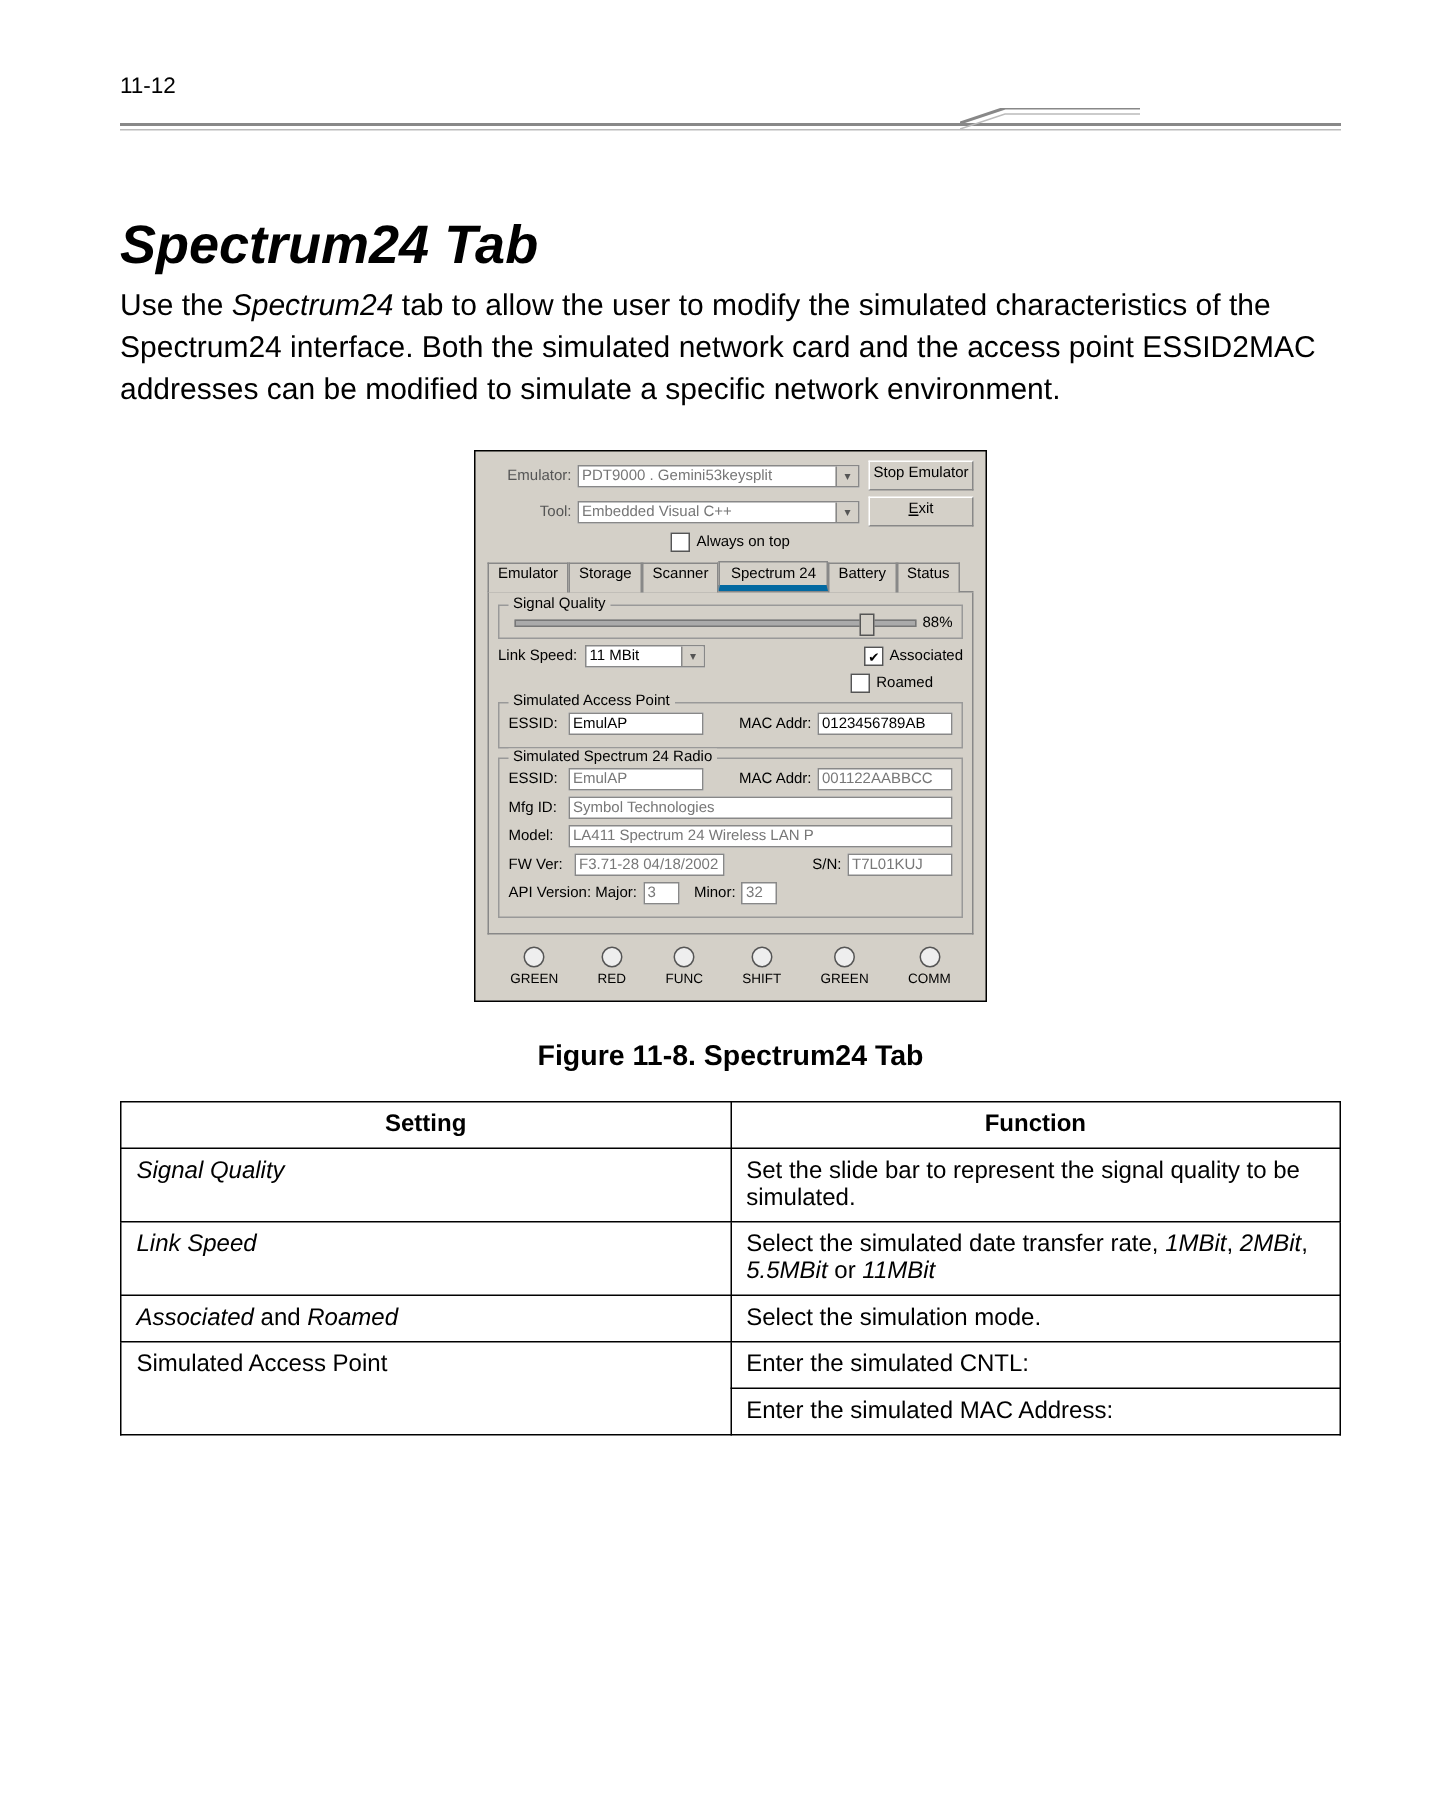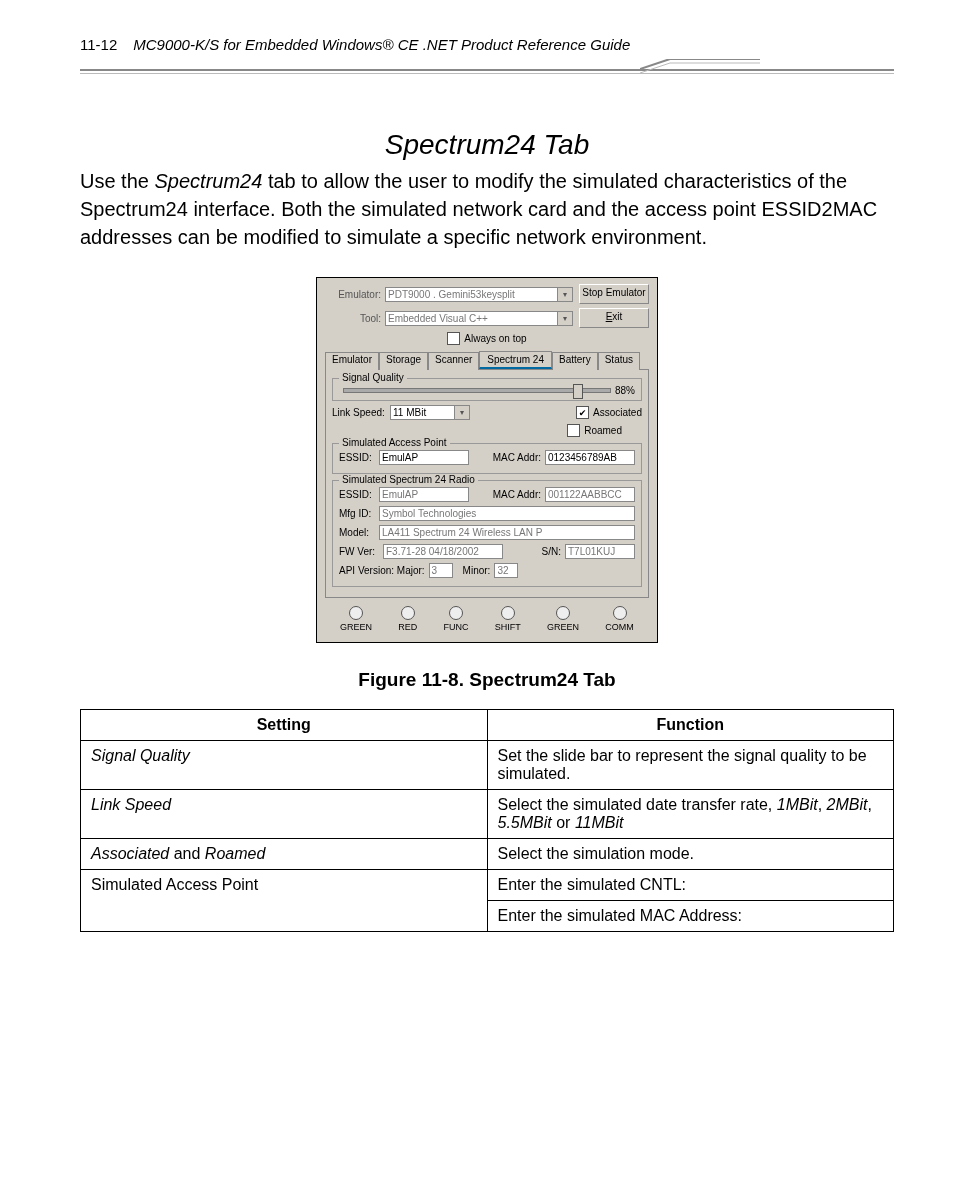--- a/index.html
+++ b/index.html
@@ -6,21 +6,21 @@
     margin: 0;
     padding: 0;
     background: #fff;
     font-family: Arial, Helvetica, sans-serif;
     width: 954px;
     height: 1202px;
     position: relative;
     box-sizing: border-box;
   }
   .page {
-    padding: 36px 60px 50px 80px;
+    padding: 49px 60px 50px 80px;
   }
   .header-row {
     display: flex;
     align-items: center;
     margin-bottom: 6px;
   }
   .page-num {
     font-size: 15px;
     margin-right: 16px;
   }
@@ -45,25 +45,24 @@
   }
   .notch {
     position: absolute;
     top: 0;
     left: 560px;
     width: 0; height: 0;
   }
   .notch svg { display:block; }
   h2.section-head {
     font-family: Arial, Helvetica, sans-serif;
-    font-weight: normal;
+    font-weight: bold;
     font-style: italic;
-    font-size: 28px;
+    font-size: 36px;
     margin: 0 0 6px 0;
-    text-align: center;
   }
   .body-text {
     font-size: 20px;
     line-height: 1.4;
     margin: 0 0 26px 0;
   }
   .em { font-style: italic; }
   .dialog-outer {
     display: flex;
     justify-content: center;
@@ -173,21 +172,21 @@
     border-bottom: none;
     background: #d4d0c8;
     padding: 1px 6px;
     font-size: 10px;
     margin-right: 0px;
     position: relative;
     top: 1px;
   }
   .tab.active {
     background: #d4d0c8;
-    border-bottom: 2px solid #0369a1;
+    border-bottom: 4px solid #0369a1;
     top:0;
     padding: 2px 7px;
     text-align: center;
   }
   .group {
     border: 1px solid #999;
     margin: 6px 0 4px 0;
     padding: 6px 6px 4px 6px;
     position: relative;
   }
@@ -240,21 +239,20 @@
     text-align: center;
   }
   table.func td:first-child { width: 245px; }
 </style>
 </head>
 <body>
 
 <div class="page">
   <div class="header-row">
     <span class="page-num">11-12</span>
-    <span class="header-title">MC9000-K/S for Embedded Windows® CE .NET Product Reference Guide</span>
   </div>
   <div class="header-rule-wrap">
     <div class="header-rule"></div>
     <div class="header-rule2"></div>
     <div class="notch">
       <svg width="120" height="30">
           <polyline points="0,10 30,0 120,0" fill="none" stroke="#888" stroke-width="2"></polyline>
           <polyline points="0,14 30,4 120,4" fill="none" stroke="#bbb" stroke-width="1"></polyline>
         </svg>
     </div>
@@ -347,21 +345,21 @@
             <div class="row">
               <span style="width:40px;">Mfg ID:</span>
               <span class="txt" style="flex:1;">Symbol Technologies</span>
             </div>
             <div class="row">
               <span style="width:40px;">Model:</span>
               <span class="txt" style="flex:1;">LA411 Spectrum 24 Wireless LAN P</span>
             </div>
             <div class="row">
               <span style="width:44px;">FW Ver:</span>
-              <span class="txt" style="width:120px;">F3.71-28 04/18/2002</span>
+              <span class="txt" style="width:100px;">F3.71-28 04/18/2002</span>
               <span style="flex:1"></span>
               <span>S/N:</span>
               <span class="txt" style="width:70px;margin-left:4px;">T7L01KUJ</span>
             </div>
             <div class="row">
               <span>API Version:   Major:</span>
               <span class="txt" style="width:24px;margin:0 10px 0 4px;">3</span>
               <span>Minor:</span>
               <span class="txt" style="width:24px;margin-left:4px;">32</span>
             </div>

